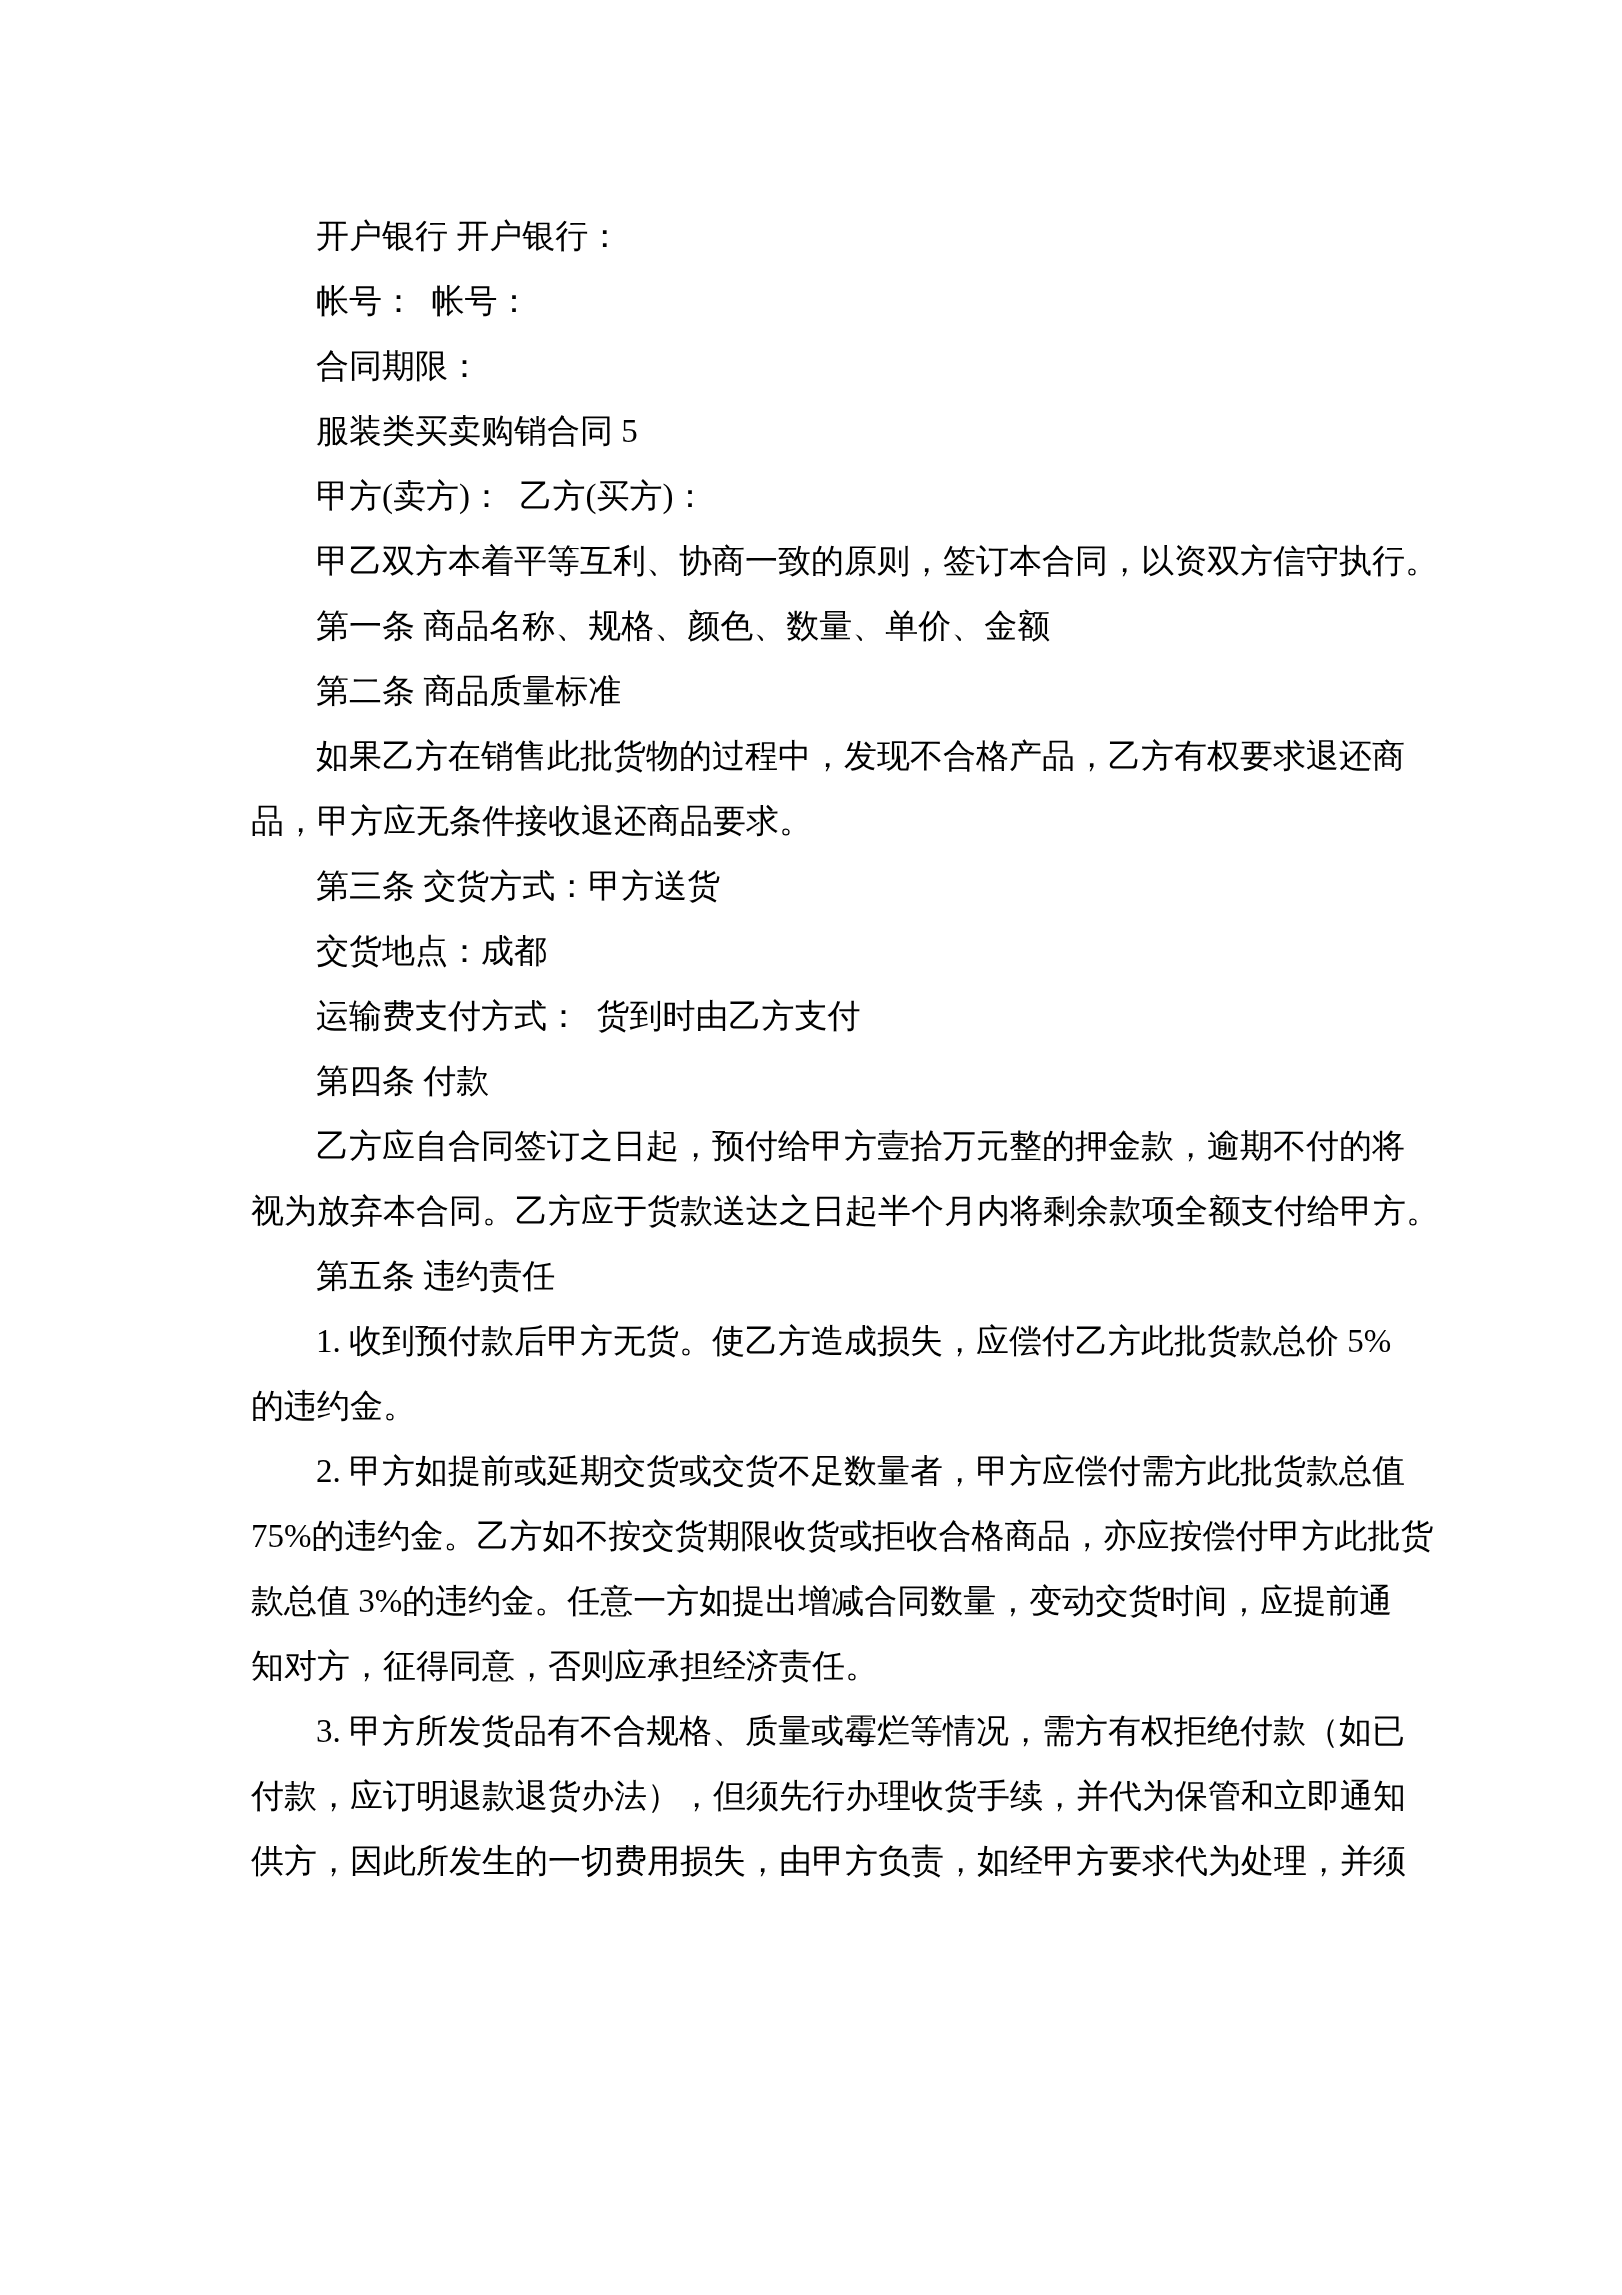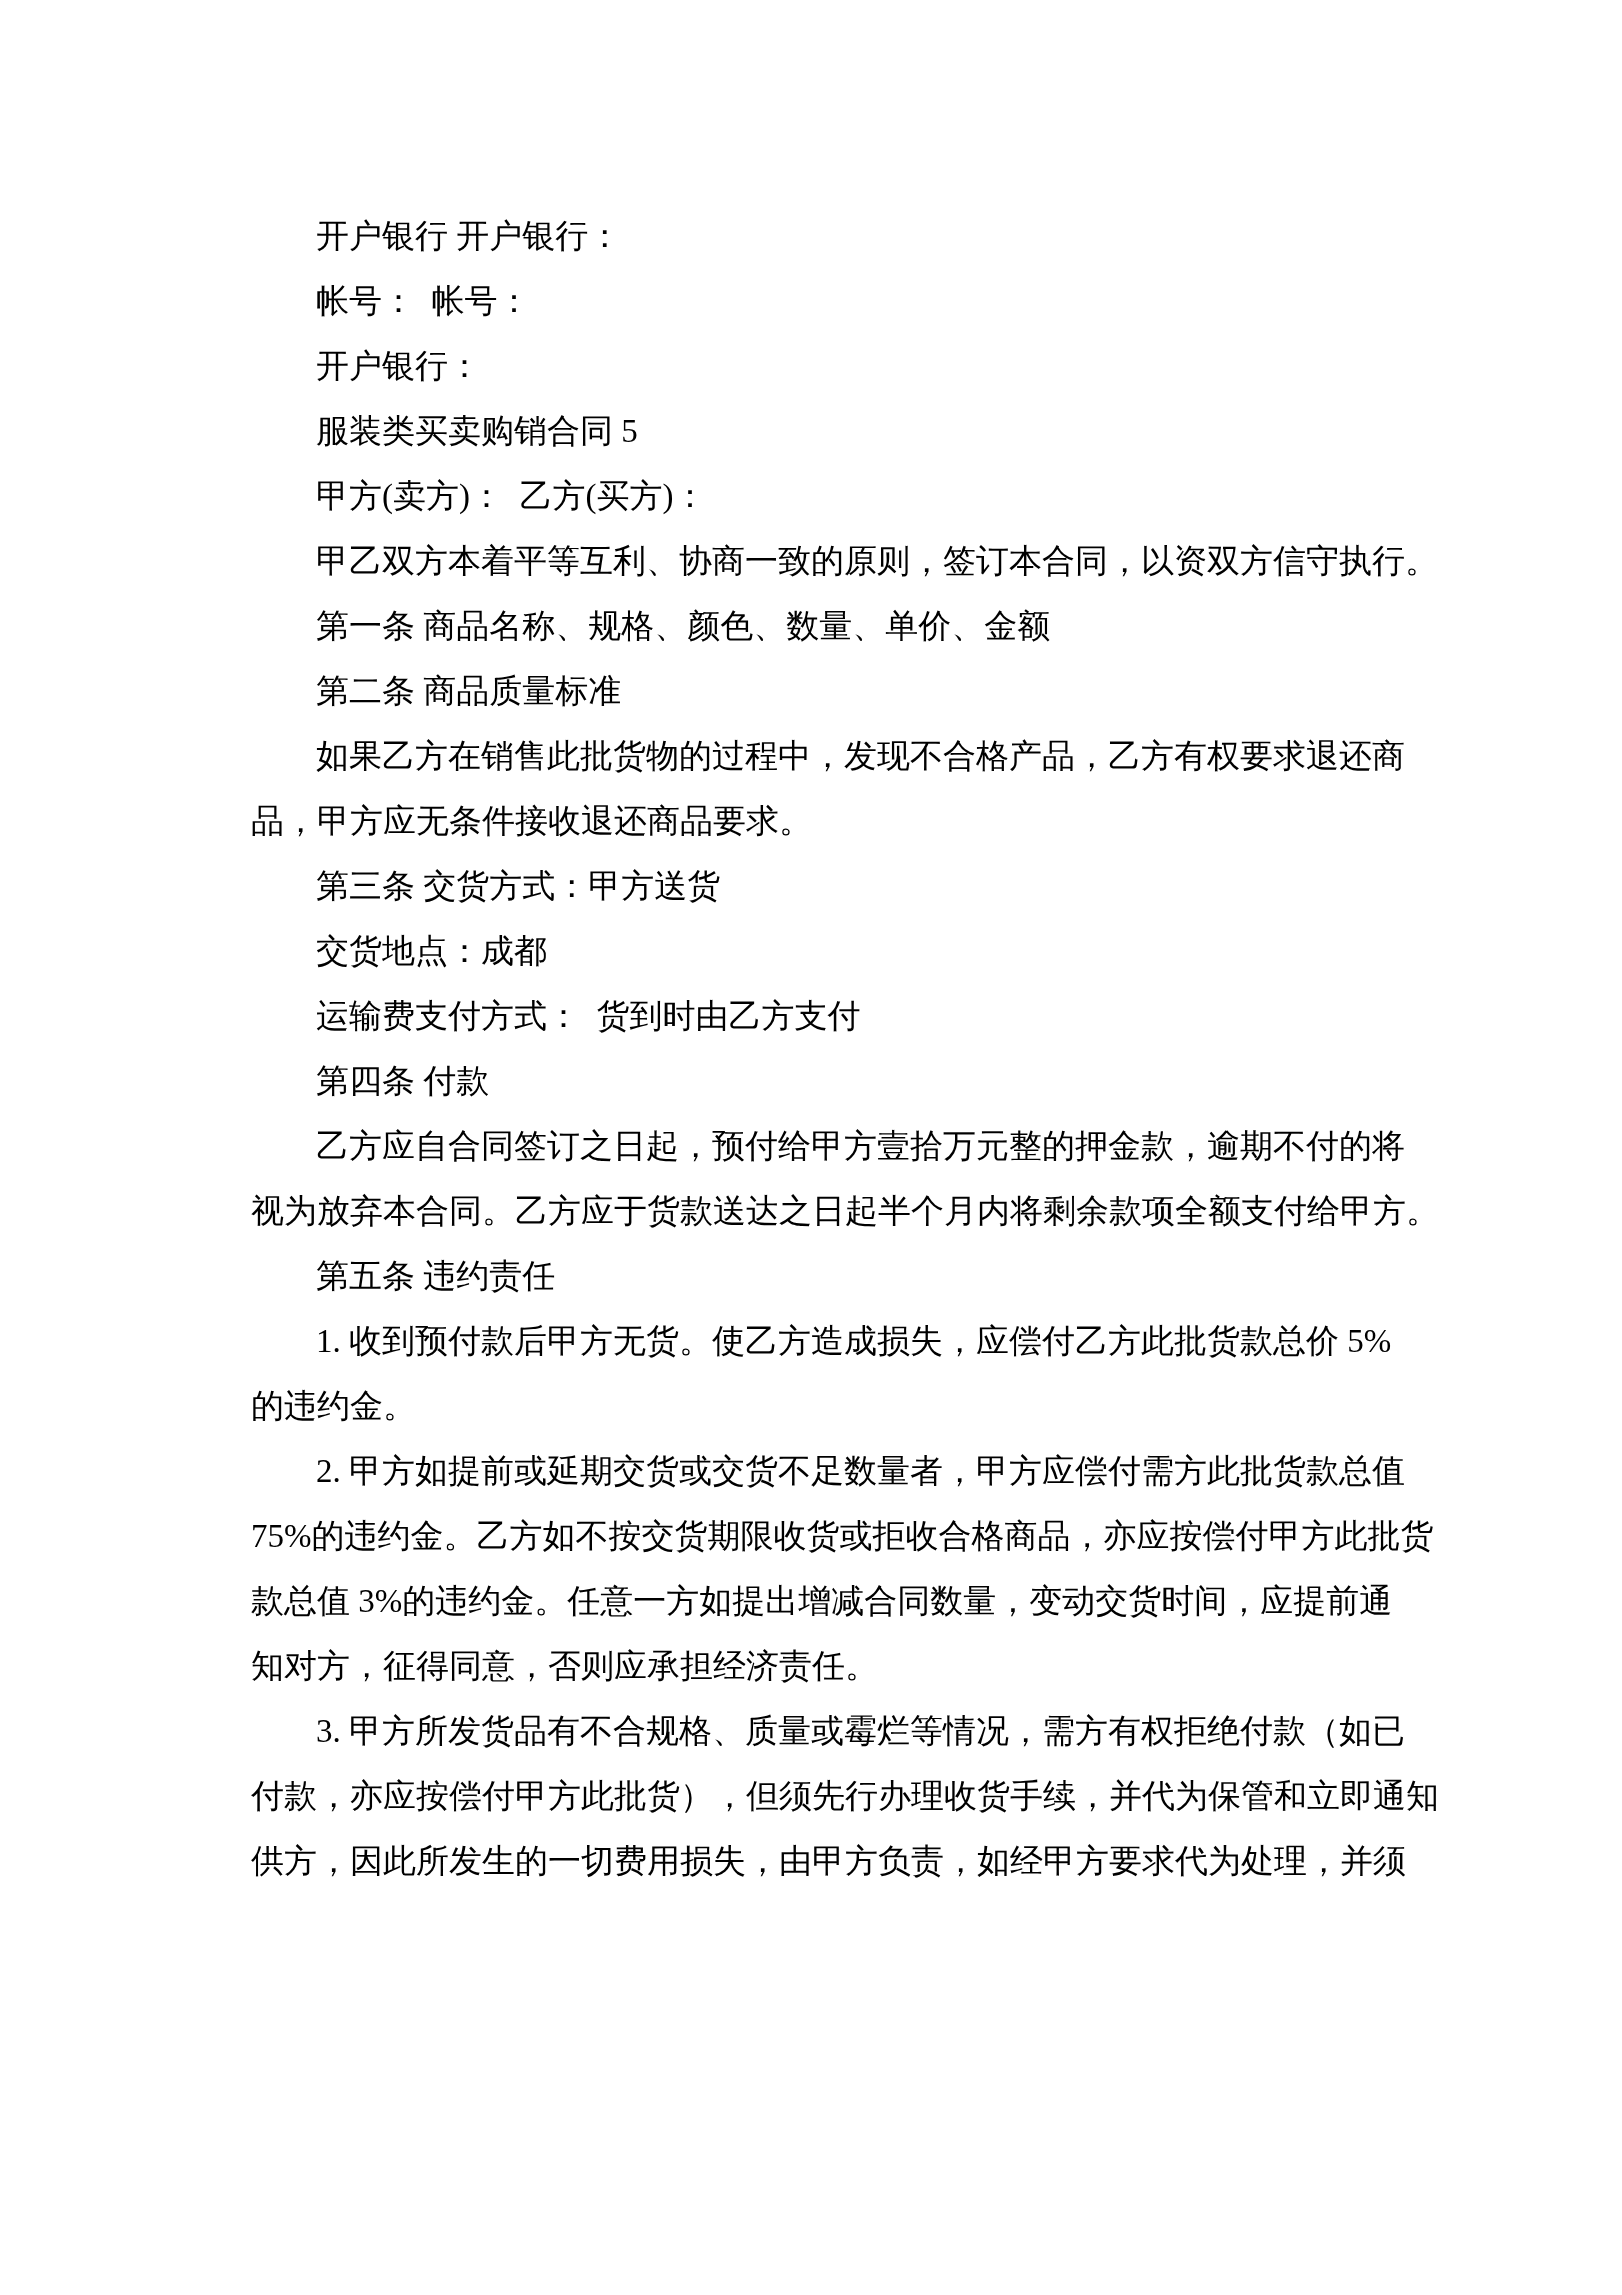--- a/index.html
+++ b/index.html
@@ -34,21 +34,21 @@
     padding-left: 65px;
   }
 </style>
 </head>
 <body>
 
 <div class="page">
   <div class="doc">
     <p class="line indent">开户银行 开户银行：</p>
     <p class="line indent">帐号：  帐号：</p>
-    <p class="line indent">开户银行：</p>
+    <p class="line indent">合同期限：</p>
     <p class="line indent">服装类买卖购销合同 5</p>
     <p class="line indent">甲方(卖方)：  乙方(买方)：</p>
     <p class="line indent">甲乙双方本着平等互利、协商一致的原则，签订本合同，以资双方信守执行。</p>
     <p class="line indent">第一条 商品名称、规格、颜色、数量、单价、金额</p>
     <p class="line indent">第二条 商品质量标准</p>
     <p class="line indent">如果乙方在销售此批货物的过程中，发现不合格产品，乙方有权要求退还商</p>
     <p class="line">品，甲方应无条件接收退还商品要求。</p>
     <p class="line indent">第三条 交货方式：甲方送货</p>
     <p class="line indent">交货地点：成都</p>
     <p class="line indent">运输费支付方式：  货到时由乙方支付</p>
@@ -56,17 +56,17 @@
     <p class="line indent">乙方应自合同签订之日起，预付给甲方壹拾万元整的押金款，逾期不付的将</p>
     <p class="line">视为放弃本合同。乙方应于货款送达之日起半个月内将剩余款项全额支付给甲方。</p>
     <p class="line indent">第五条 违约责任</p>
     <p class="line indent">1. 收到预付款后甲方无货。使乙方造成损失，应偿付乙方此批货款总价 5%</p>
     <p class="line">的违约金。</p>
     <p class="line indent">2. 甲方如提前或延期交货或交货不足数量者，甲方应偿付需方此批货款总值</p>
     <p class="line">75%的违约金。乙方如不按交货期限收货或拒收合格商品，亦应按偿付甲方此批货</p>
     <p class="line">款总值 3%的违约金。任意一方如提出增减合同数量，变动交货时间，应提前通</p>
     <p class="line">知对方，征得同意，否则应承担经济责任。</p>
     <p class="line indent">3. 甲方所发货品有不合规格、质量或霉烂等情况，需方有权拒绝付款（如已</p>
-    <p class="line">付款，亦应按偿付甲方此批货），但须先行办理收货手续，并代为保管和立即通知</p>
+    <p class="line">付款，应订明退款退货办法），但须先行办理收货手续，并代为保管和立即通知</p>
     <p class="line">供方，因此所发生的一切费用损失，由甲方负责，如经甲方要求代为处理，并须</p>
   </div>
 </div>
 
 
 </body></html>

